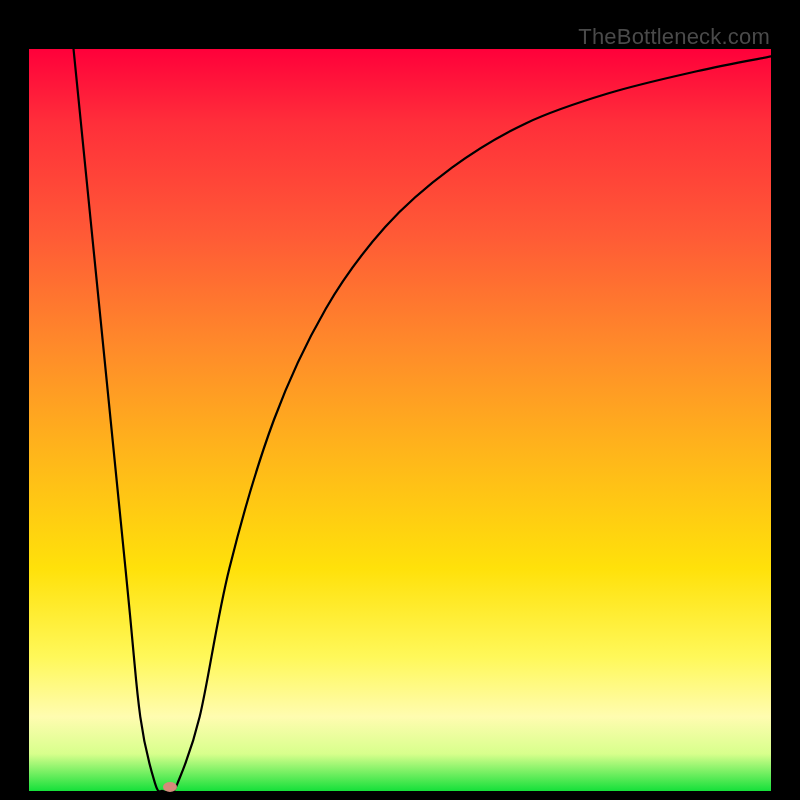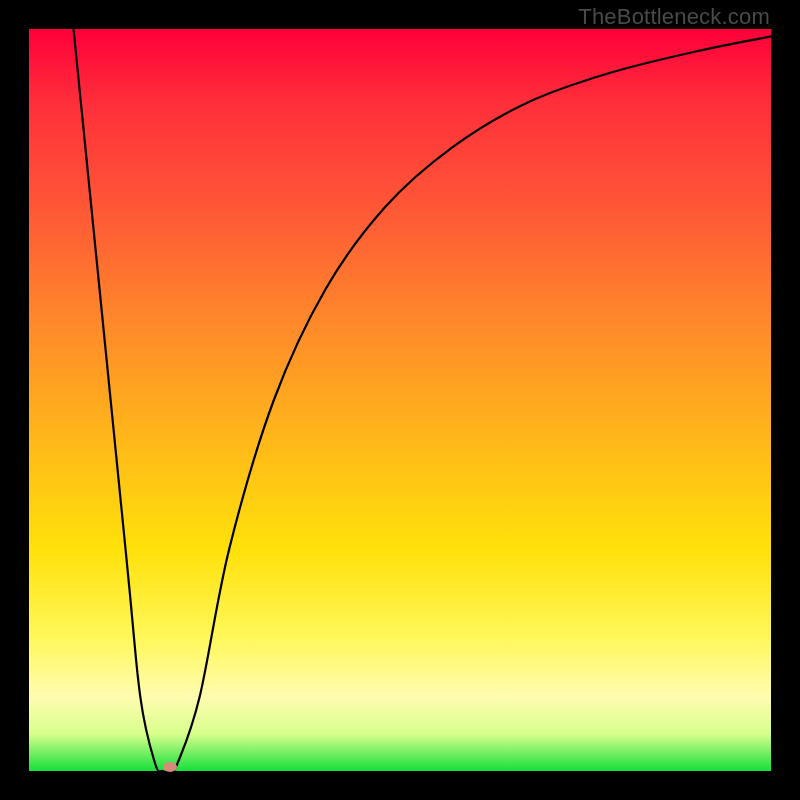--- a/index.html
+++ b/index.html
@@ -8,20 +8,21 @@
     width: 800px;
     height: 800px;
     background: #000;
     font-family: Arial, Helvetica, sans-serif;
   }
   .frame {
     position: relative;
     width: 800px;
     height: 622px;
     background: #000;
+    margin-top: 20px;
   }
   .plot-area {
     position: absolute;
     left: 29px;
     top: 29px;
     width: 742px;
     height: 742px;
     
     background: linear-gradient(
       to bottom,

